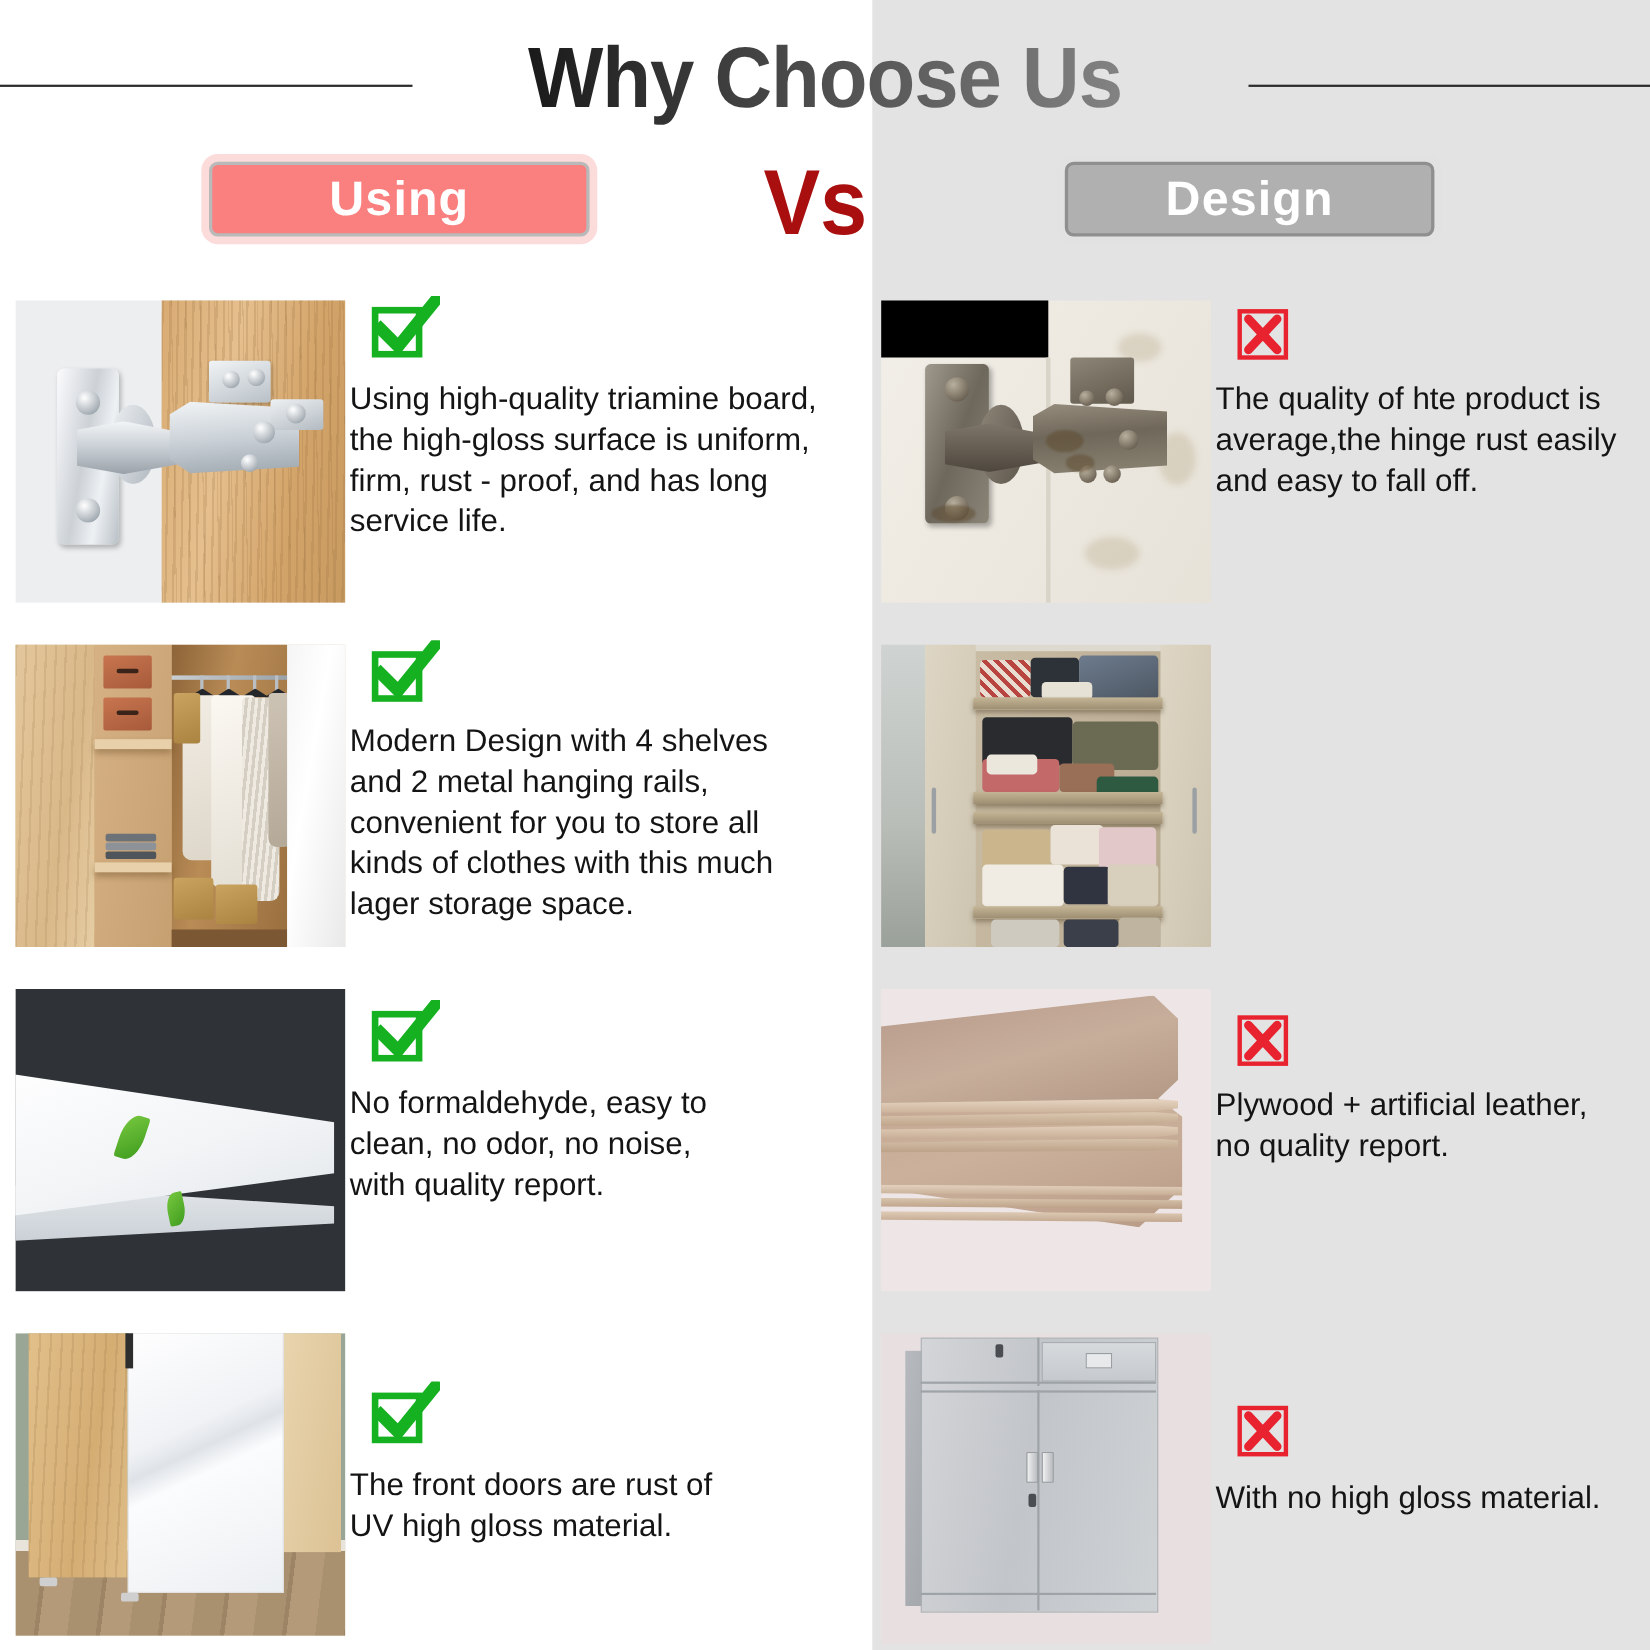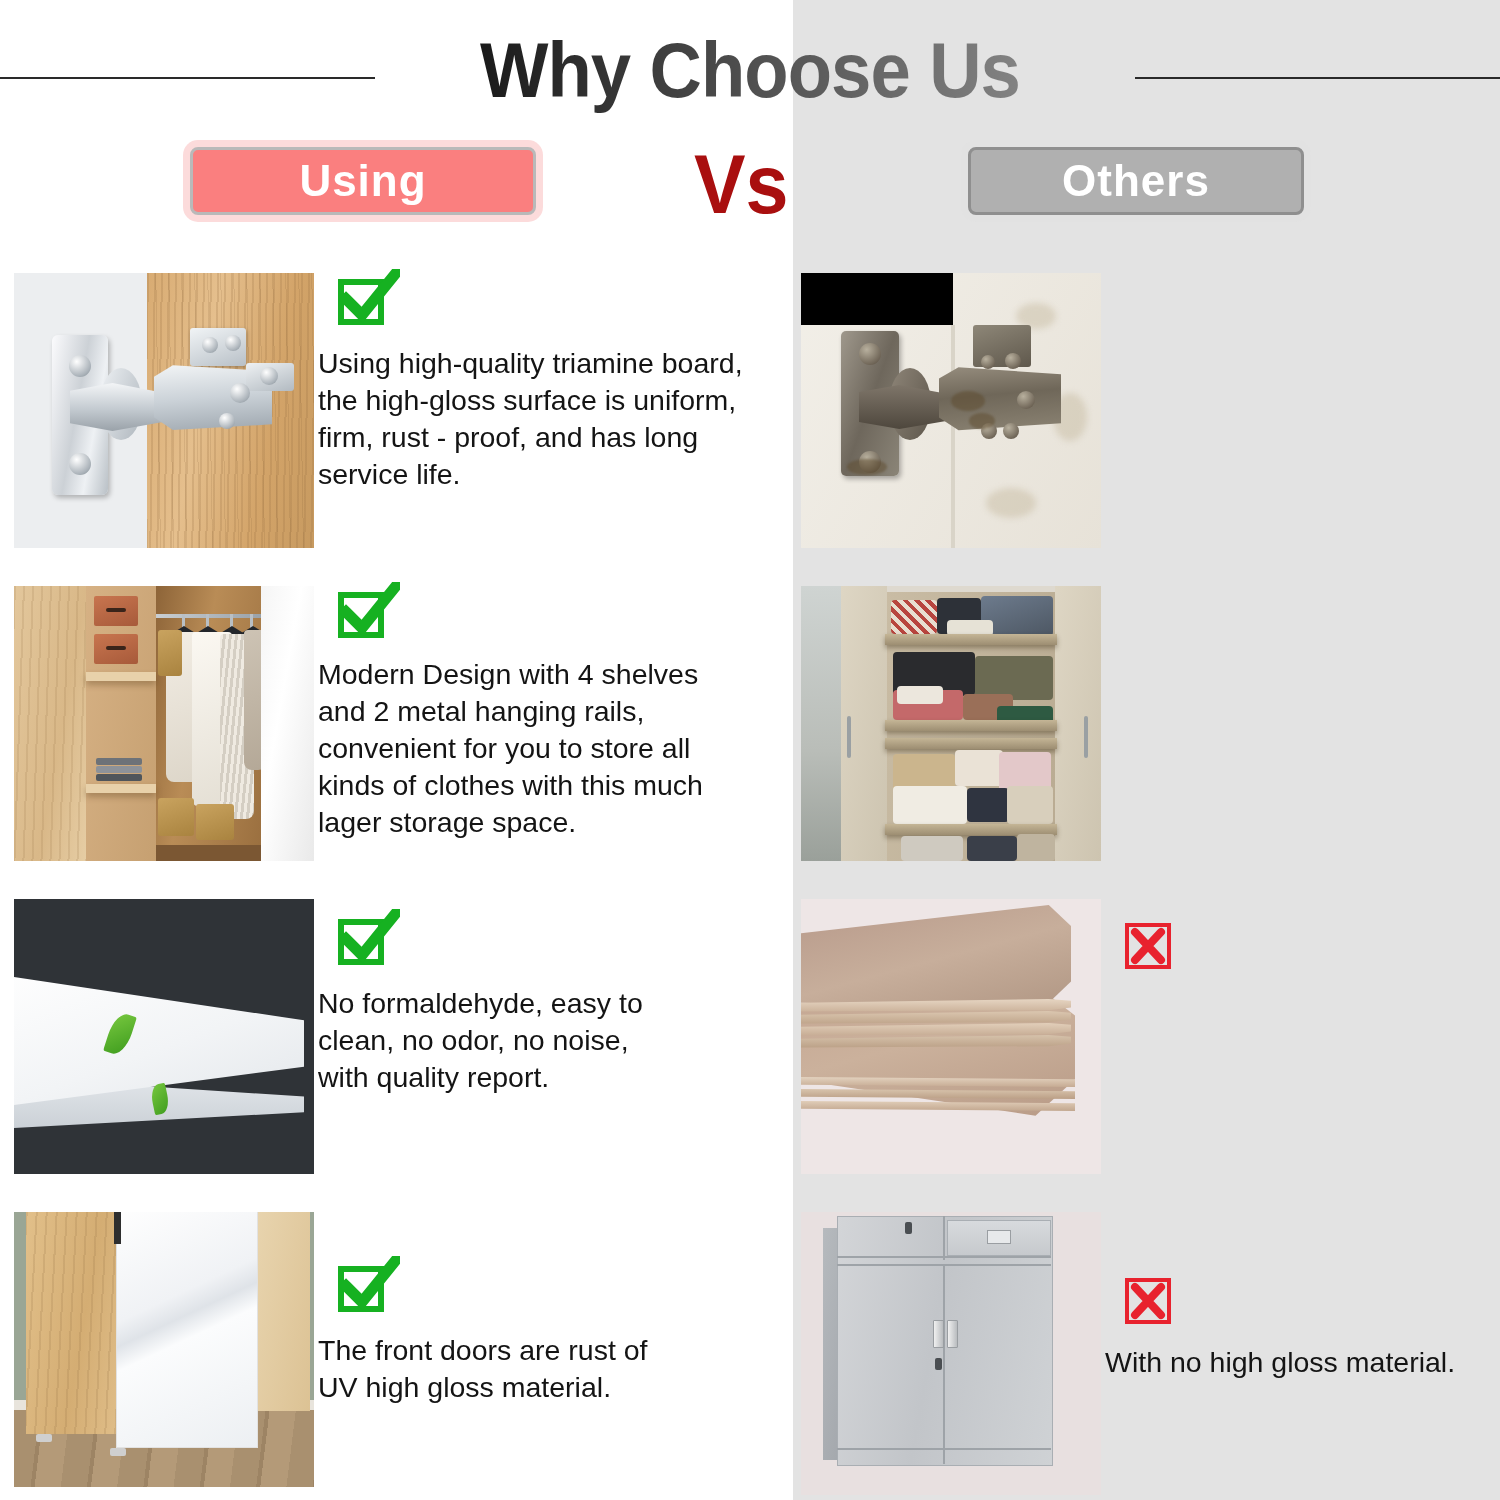--- a/index.html
+++ b/index.html
@@ -213,21 +213,21 @@
     <div class="rule right"></div>
     <div class="title">Why Choose Us</div>
 
     <div class="badge badge-ours">
       <span>Using</span>
     </div>
 
     <div class="vs">Vs</div>
 
     <div class="badge badge-others">
-      <span>Others</span>
+      <span>Design</span>
     </div>
   </div>
 
   <div class="row" style="top:265px">
 
     <div class="cell l">
       <div class="photo">
         <div class="ph">
           <div class="hg-bg"></div>
           <div class="hg-wood"></div>
@@ -277,20 +277,30 @@
           <div class="hr-body"></div>
           <div class="hr-scr" style="left:180px;top:82px;width:14px;height:14px"></div>
           <div class="hr-scr" style="left:204px;top:80px;width:16px;height:16px"></div>
           <div class="hr-scr" style="left:216px;top:118px;width:18px;height:18px"></div>
           <div class="hr-scr" style="left:180px;top:150px;width:16px;height:16px"></div>
           <div class="hr-scr" style="left:202px;top:150px;width:16px;height:16px"></div>
           <div class="hr-rust" style="left:150px;top:118px;width:34px;height:20px"></div>
           <div class="hr-rust" style="left:168px;top:140px;width:26px;height:16px"></div>
           <div class="hr-rust" style="left:46px;top:186px;width:40px;height:16px"></div>
         </div>
+      </div>
+      <div class="content">
+        <div class="mark mark-x" style="left:20px;top:16px">
+          <svg class="xg" viewBox="0 0 38 38">
+            <path d="M6 5 L32 33 M32 5 L6 33" stroke="#e8222e" stroke-width="8" stroke-linecap="round"></path>
+          </svg>
+        </div>
+        <div class="desc" style="top:80px">The quality of hte product is
+average,the hinge rust easily
+and easy to fall off.</div>
       </div>
     </div>
   </div>
 
   <div class="row" style="top:578px">
 
     <div class="cell l">
       <div class="photo">
         <div class="ph">
           <div class="wg-bg"></div>
@@ -427,20 +437,22 @@
           <div class="pw-ply" style="top:136px;background:linear-gradient(180deg,#d6c2ab,#b99e84);left:-8px;width:278px;
                clip-path:polygon(0 28%,92% 0,100% 12%,100% 60%,92% 80%,0 90%);height:14px"></div>
         </div>
       </div>
       <div class="content">
         <div class="mark mark-x" style="left:20px;top:32px">
           <svg class="xg" viewBox="0 0 38 38">
             <path d="M6 5 L32 33 M32 5 L6 33" stroke="#e8222e" stroke-width="8" stroke-linecap="round"></path>
           </svg>
         </div>
+        <div class="desc" style="top:96px">Plywood + artificial leather,
+no quality report.</div>
       </div>
     </div>
   </div>
 
   <div class="row" style="top:1204px">
 
     <div class="cell l">
       <div class="photo" style="top:8px;height:283px">
         <div class="ph" style="height:283px">
           <div class="gc-wall"></div>

